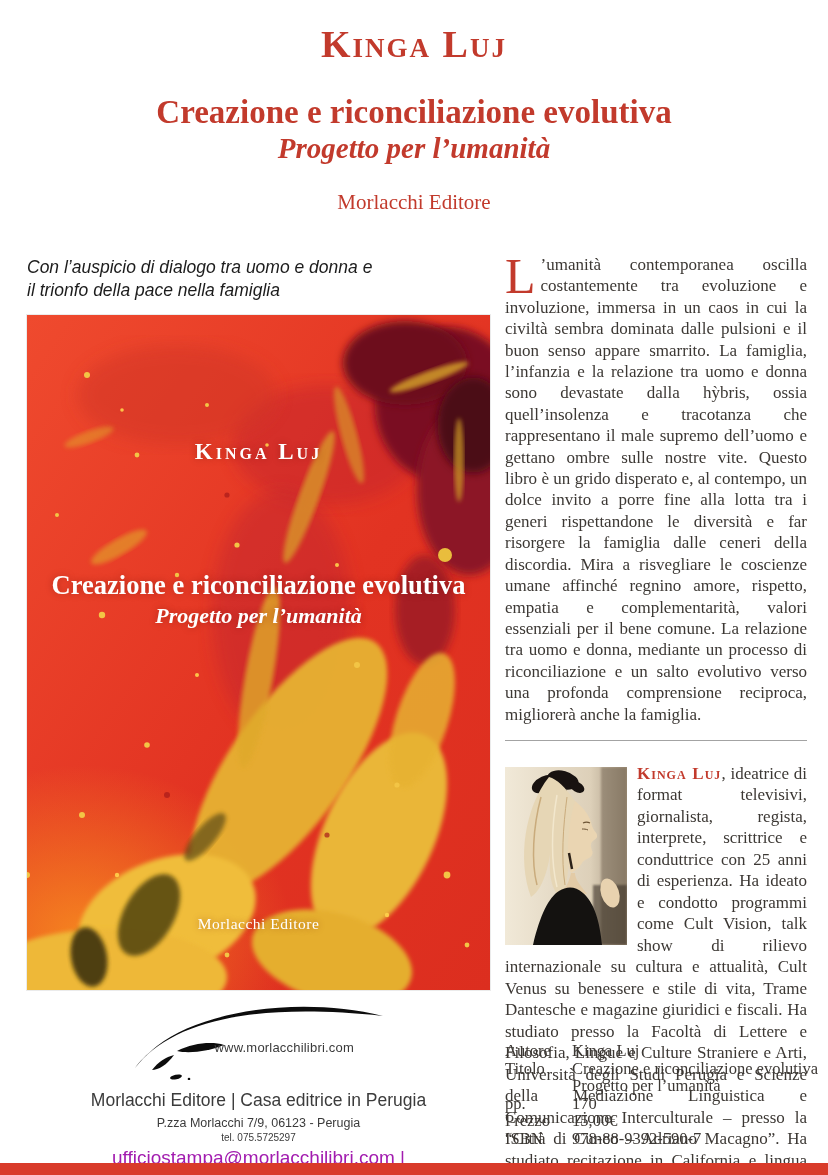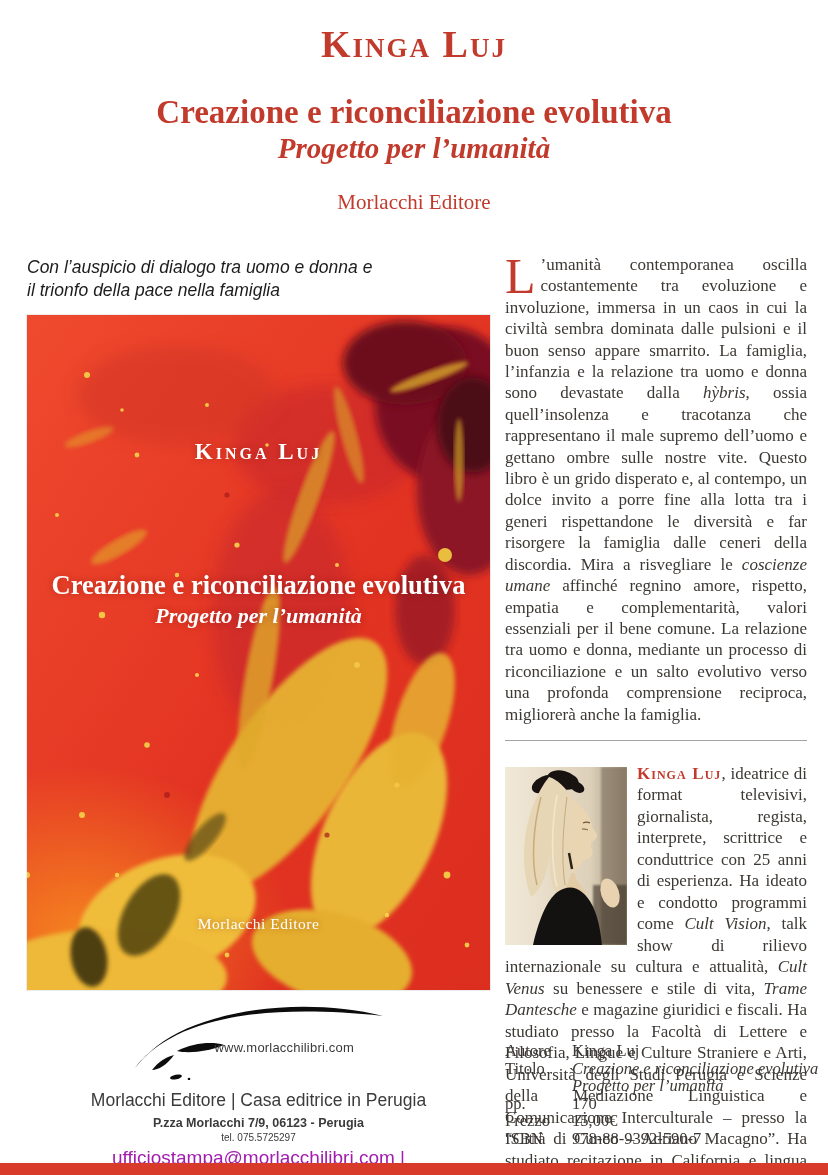--- a/index.html
+++ b/index.html
@@ -48,30 +48,30 @@
   .dropcap{
     float:left;color:var(--accent-red);
     font-size:50px;line-height:40px;padding:2px 5px 0 0;font-weight:400;
   }
   .divider{border:none;border-top:1px solid #a3a3a3;margin-top:15px;}
   .bio{margin-top:22px;font-size:17px;line-height:21.5px;text-align:justify;color:var(--ink);}
   .bio-photo{
     float:left;width:122px;height:178px;margin:4px 10px 2px 0;
   }
   .bio-photo svg{display:block;width:122px;height:178px;}
-  .it,.desc em,.bio em{font-style:italic;}
+  .it,.desc em,.bio em{}
   .sc-red{color:var(--accent-red);font-variant:small-caps;font-weight:700;letter-spacing:1px;}
   
   .footer-left{position:absolute;left:27px;top:996px;width:463px;text-align:center;
     font-family:"Liberation Sans","DejaVu Sans",sans-serif;color:var(--footer-ink);}
   .logo-wrap{position:relative;width:280px;height:84px;margin:0 auto 10px auto;}
   .logo-wrap svg{display:block;width:280px;height:84px;}
   .website{position:absolute;left:96px;top:44px;font-size:13px;color:#3a3a3a;letter-spacing:.2px;text-decoration:none;}
   .pub-line{font-size:17.5px;margin-top:8px;}
-  .addr{font-size:12.5px;margin-top:5px;font-weight:bold;}
+  .addr{font-size:12.5px;margin-top:5px;}
   .phone{font-size:10px;margin-top:2px;}
   .emails{font-size:19px;margin-top:4px;color:#a21caf;}
   
   .details{position:absolute;left:505px;top:1042px;width:315px;font-size:16.5px;line-height:17.5px;color:var(--ink);}
   .drow{display:flex;align-items:flex-start;}
   .dlabel{width:67px;flex:0 0 67px;}
   .dvalue{flex:1;}
   .dvline{display:block;}
   
   .bottom-bar{position:absolute;left:0;top:1163px;width:828px;height:12px;background:var(--bar-red);}

